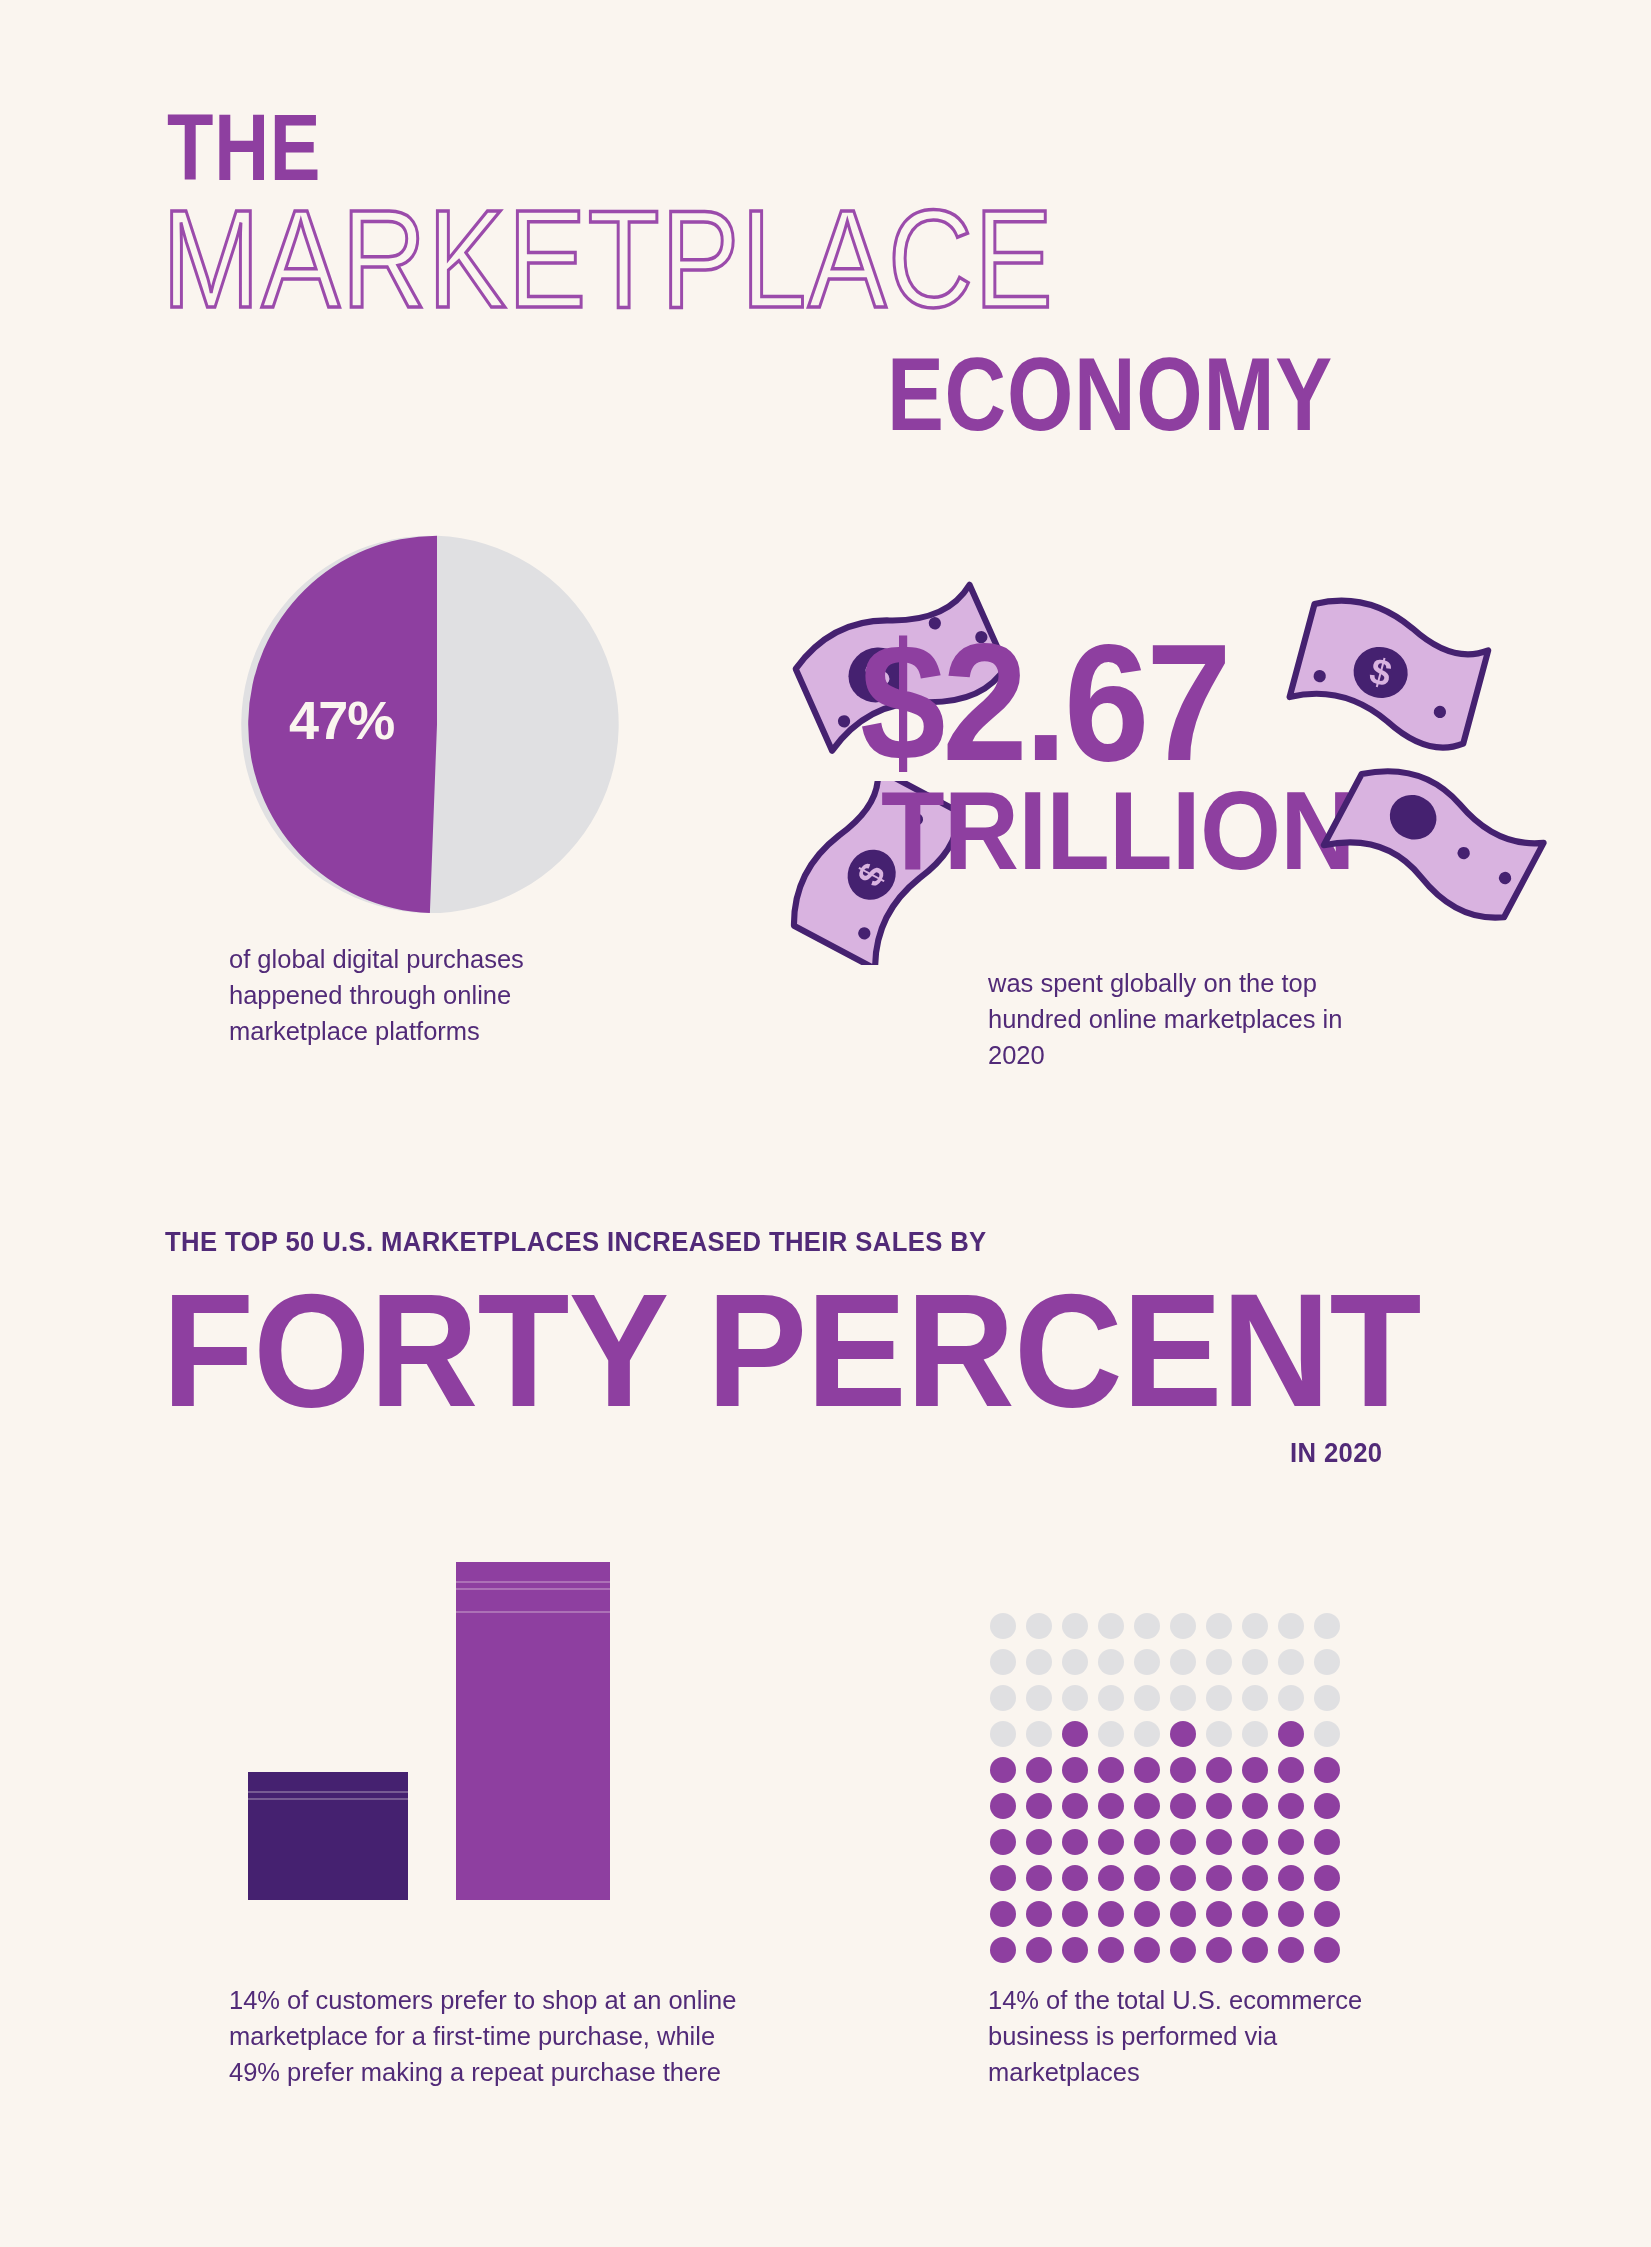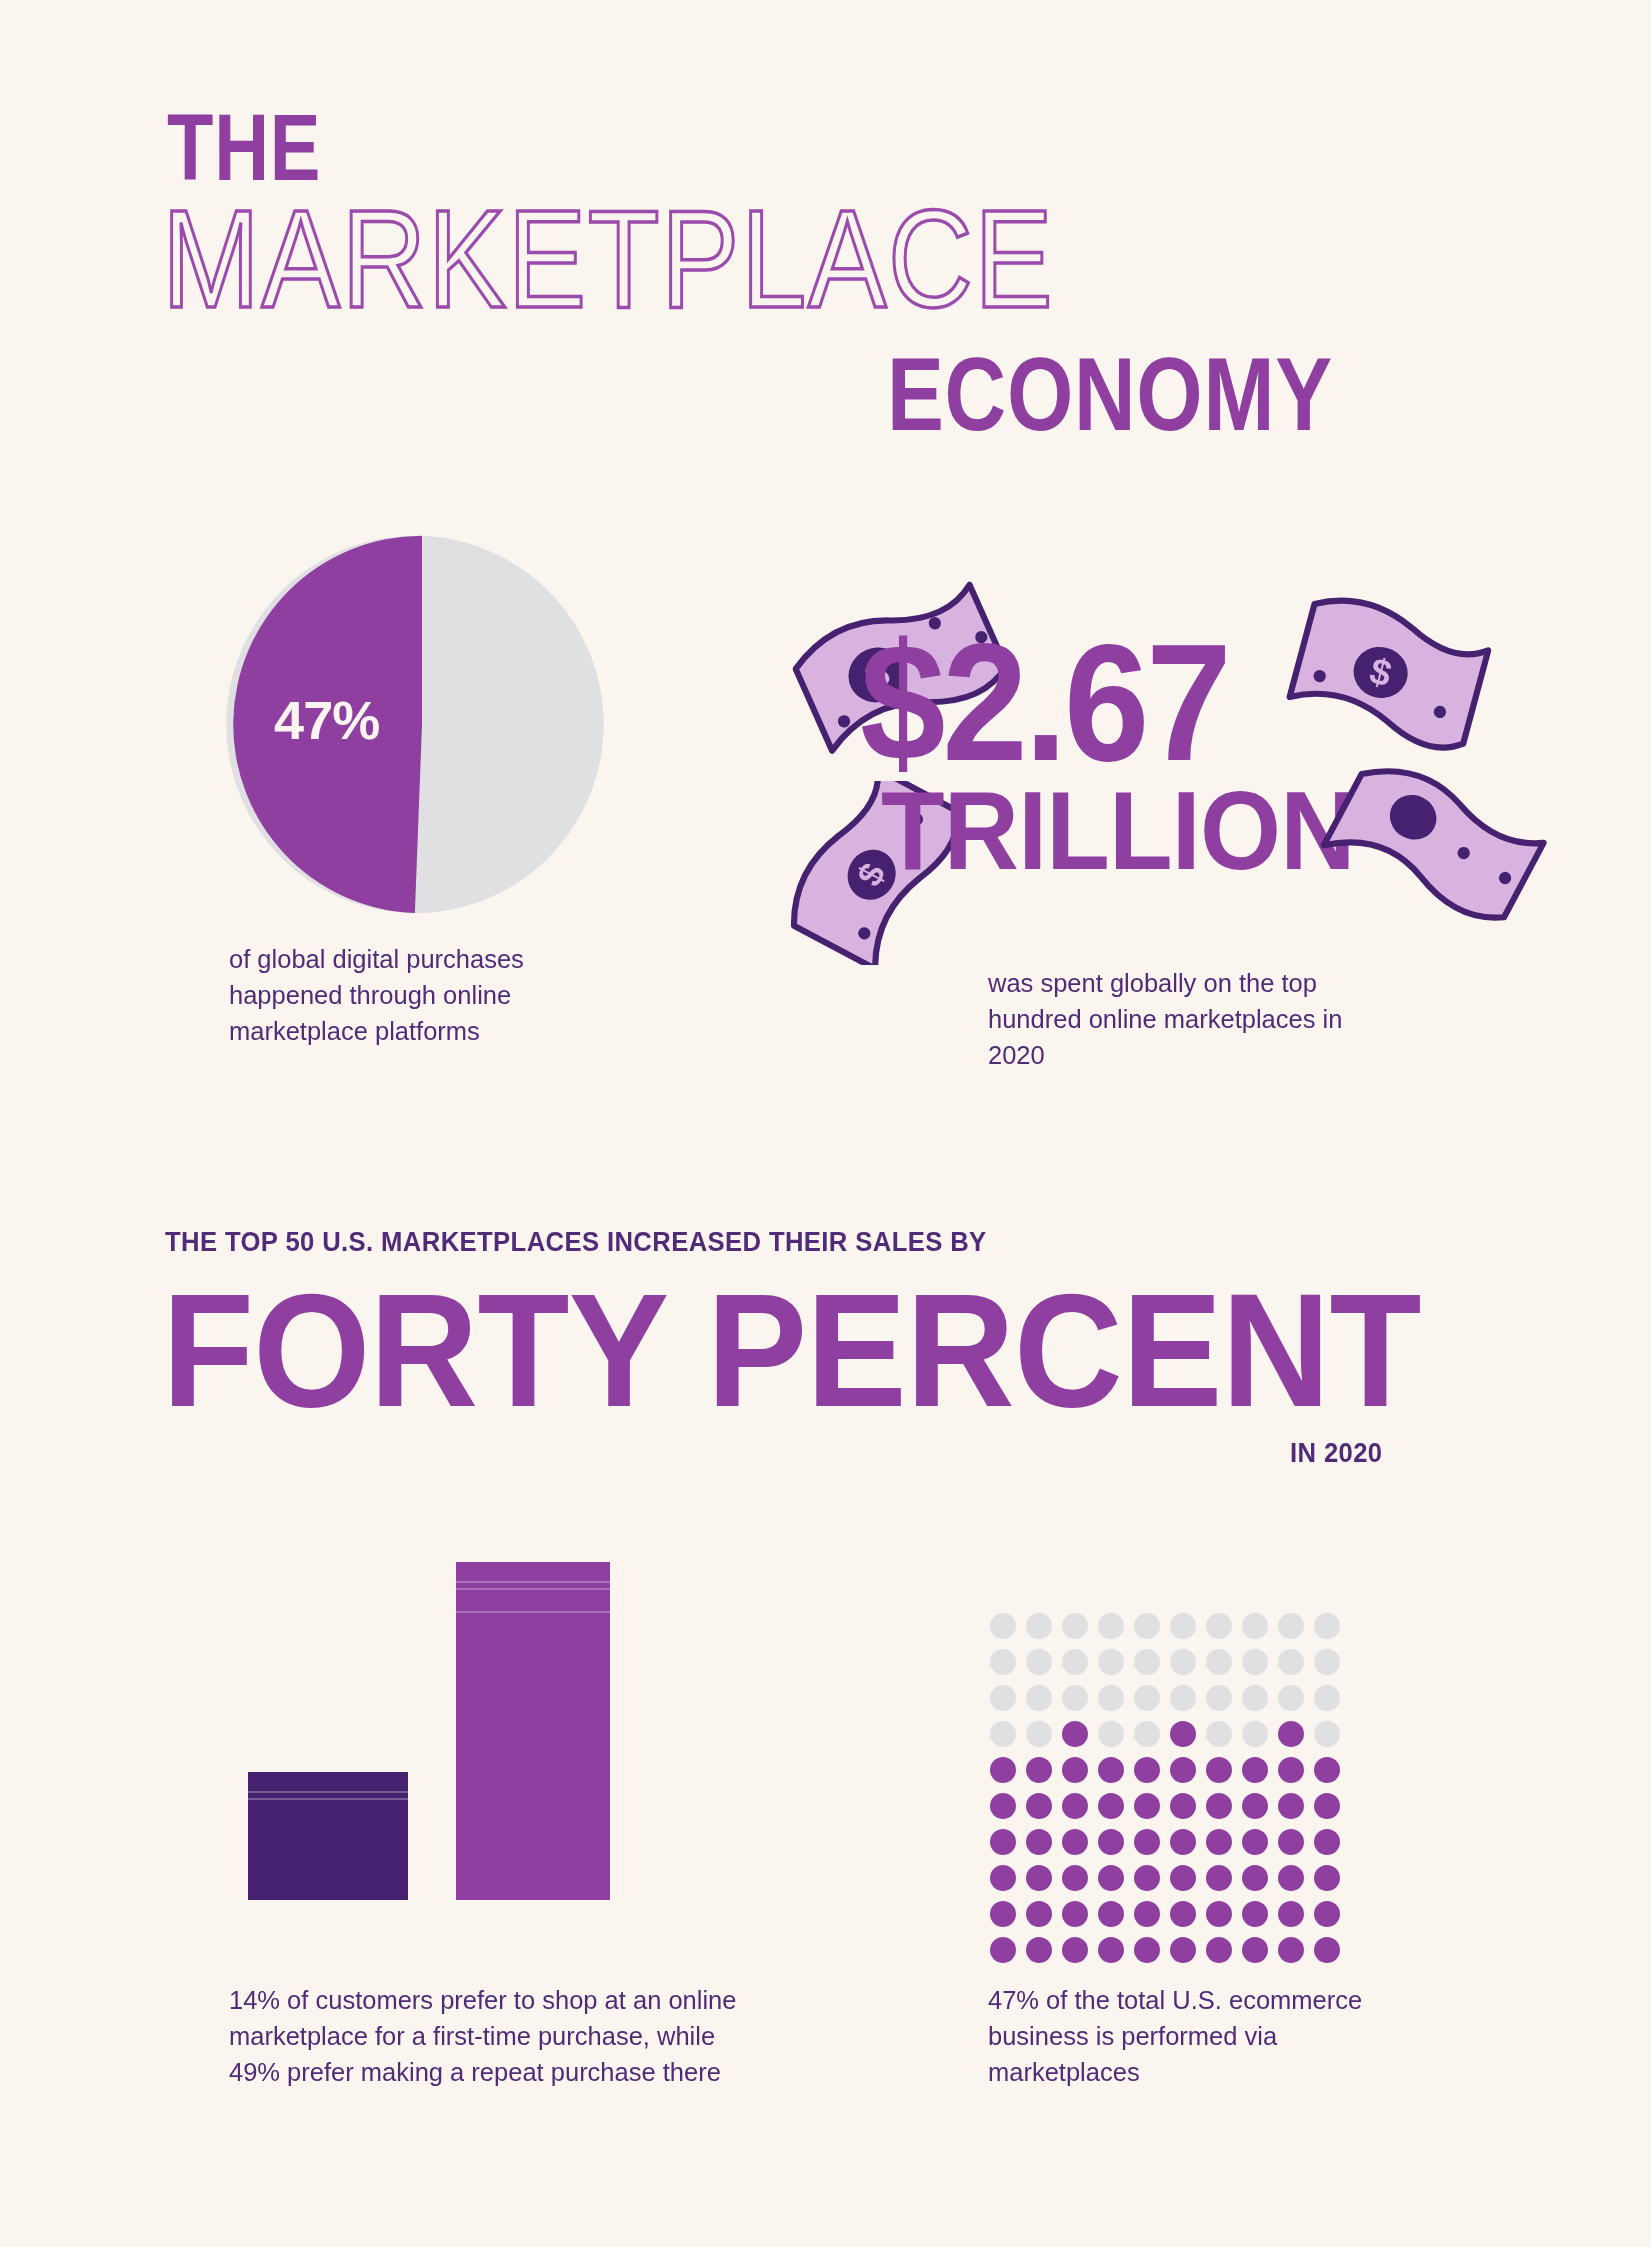--- a/index.html
+++ b/index.html
@@ -33,21 +33,21 @@
   .hdr-econ {
     position:absolute; left:887px; top:347px;
     font-size:104px; font-weight:700; letter-spacing:0.9px;
     color:#8e3fa0; line-height:0.92;
     font-family:"Liberation Sans Narrow","Liberation Sans", sans-serif;
     transform:scaleX(0.82); transform-origin:left top;
     white-space:nowrap;
   }
 
   
-  .pie-wrap { position:absolute; left:220px; top:527px; width:404px; height:395px; }
+  .pie-wrap { position:absolute; left:235px; top:527px; width:404px; height:395px; }
   .pie-svg { display:block; }
   .pie-label {
     position:absolute; left:54px; top:162px;
     font-size:54px; font-weight:700; color:#faf5ef;
     letter-spacing:-0.9px;
   }
 
   
   .money-block { position:absolute; left:772px; top:579px; width:720px; height:386px; }
   .bill { position:absolute; }
@@ -302,16 +302,16 @@
       <div class="dot" style="background: rgb(142, 63, 160);"></div>
       <div class="dot" style="background: rgb(142, 63, 160);"></div>
       <div class="dot" style="background: rgb(142, 63, 160);"></div>
       <div class="dot" style="background: rgb(142, 63, 160);"></div>
       <div class="dot" style="background: rgb(142, 63, 160);"></div>
       <div class="dot" style="background: rgb(142, 63, 160);"></div>
       <div class="dot" style="background: rgb(142, 63, 160);"></div>
     </div>
 
   <div class="cap cap-bars">14% of customers prefer to shop at an online marketplace for a first-time purchase, while 49% prefer making a repeat purchase there</div>
-  <div class="cap cap-dots">47% of the total U.S. ecommerce business is performed via marketplaces</div>
+  <div class="cap cap-dots">14% of the total U.S. ecommerce business is performed via marketplaces</div>
 
 </div>
 
 
 </body></html>

